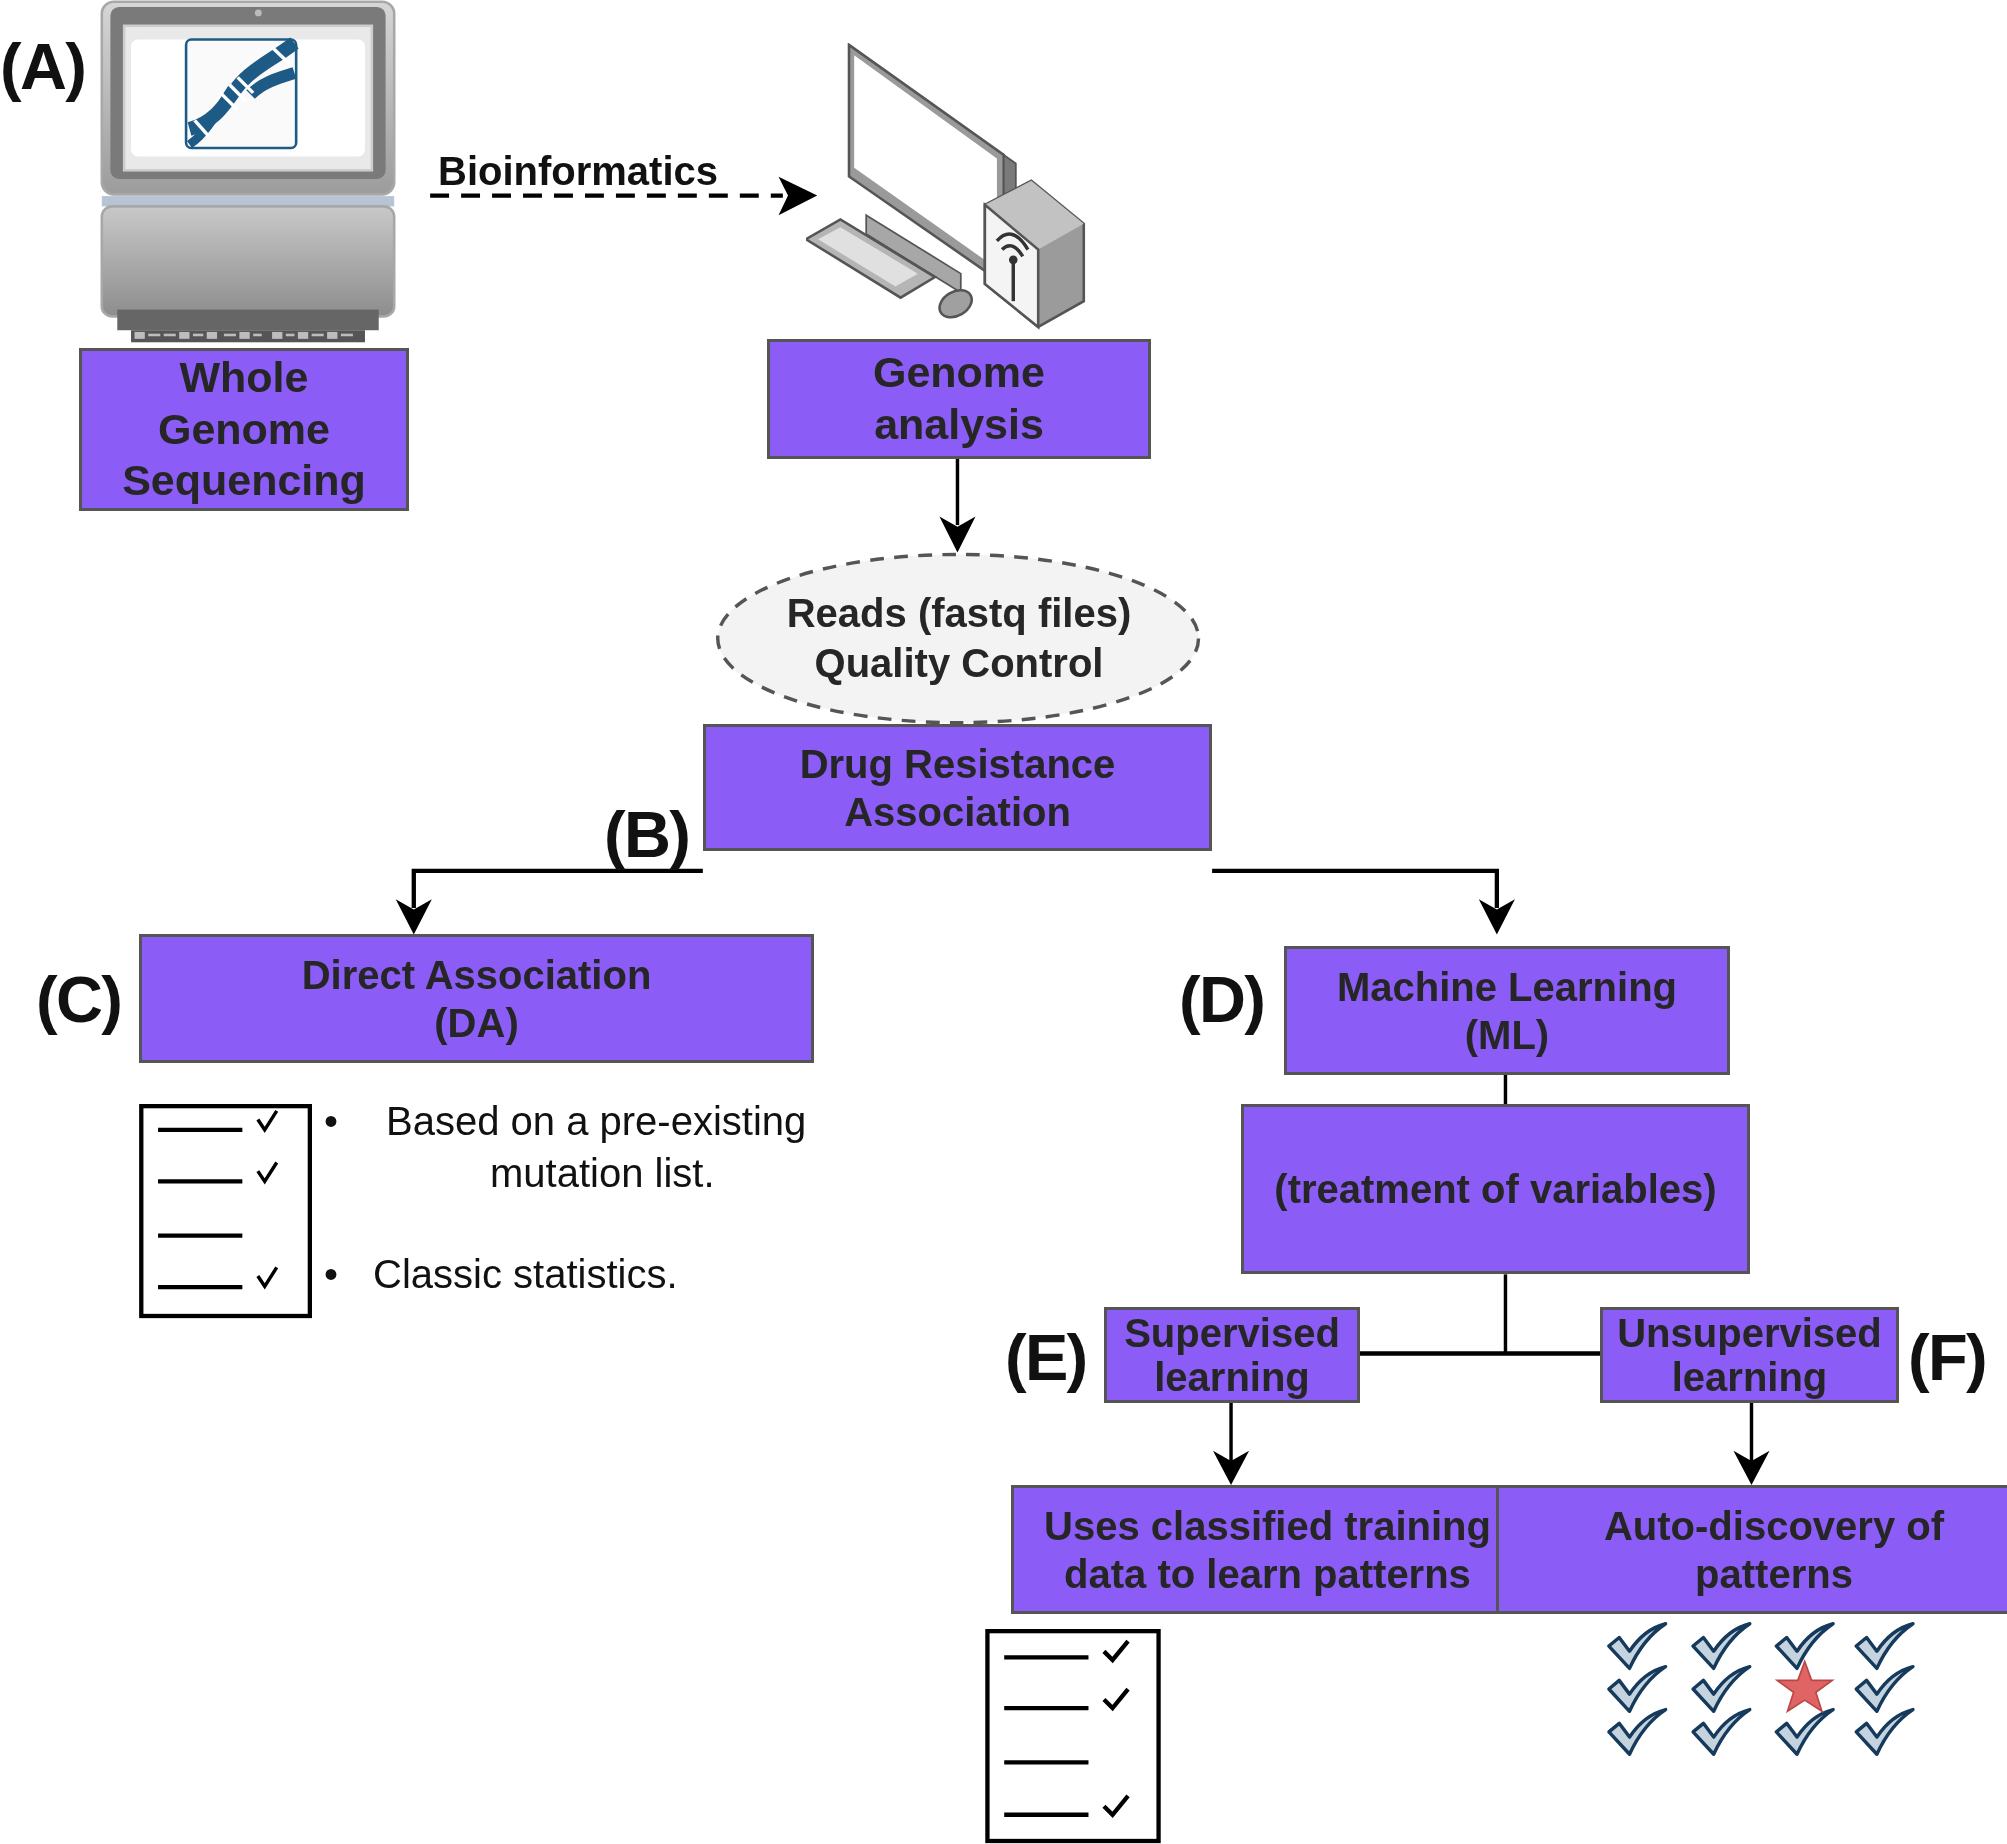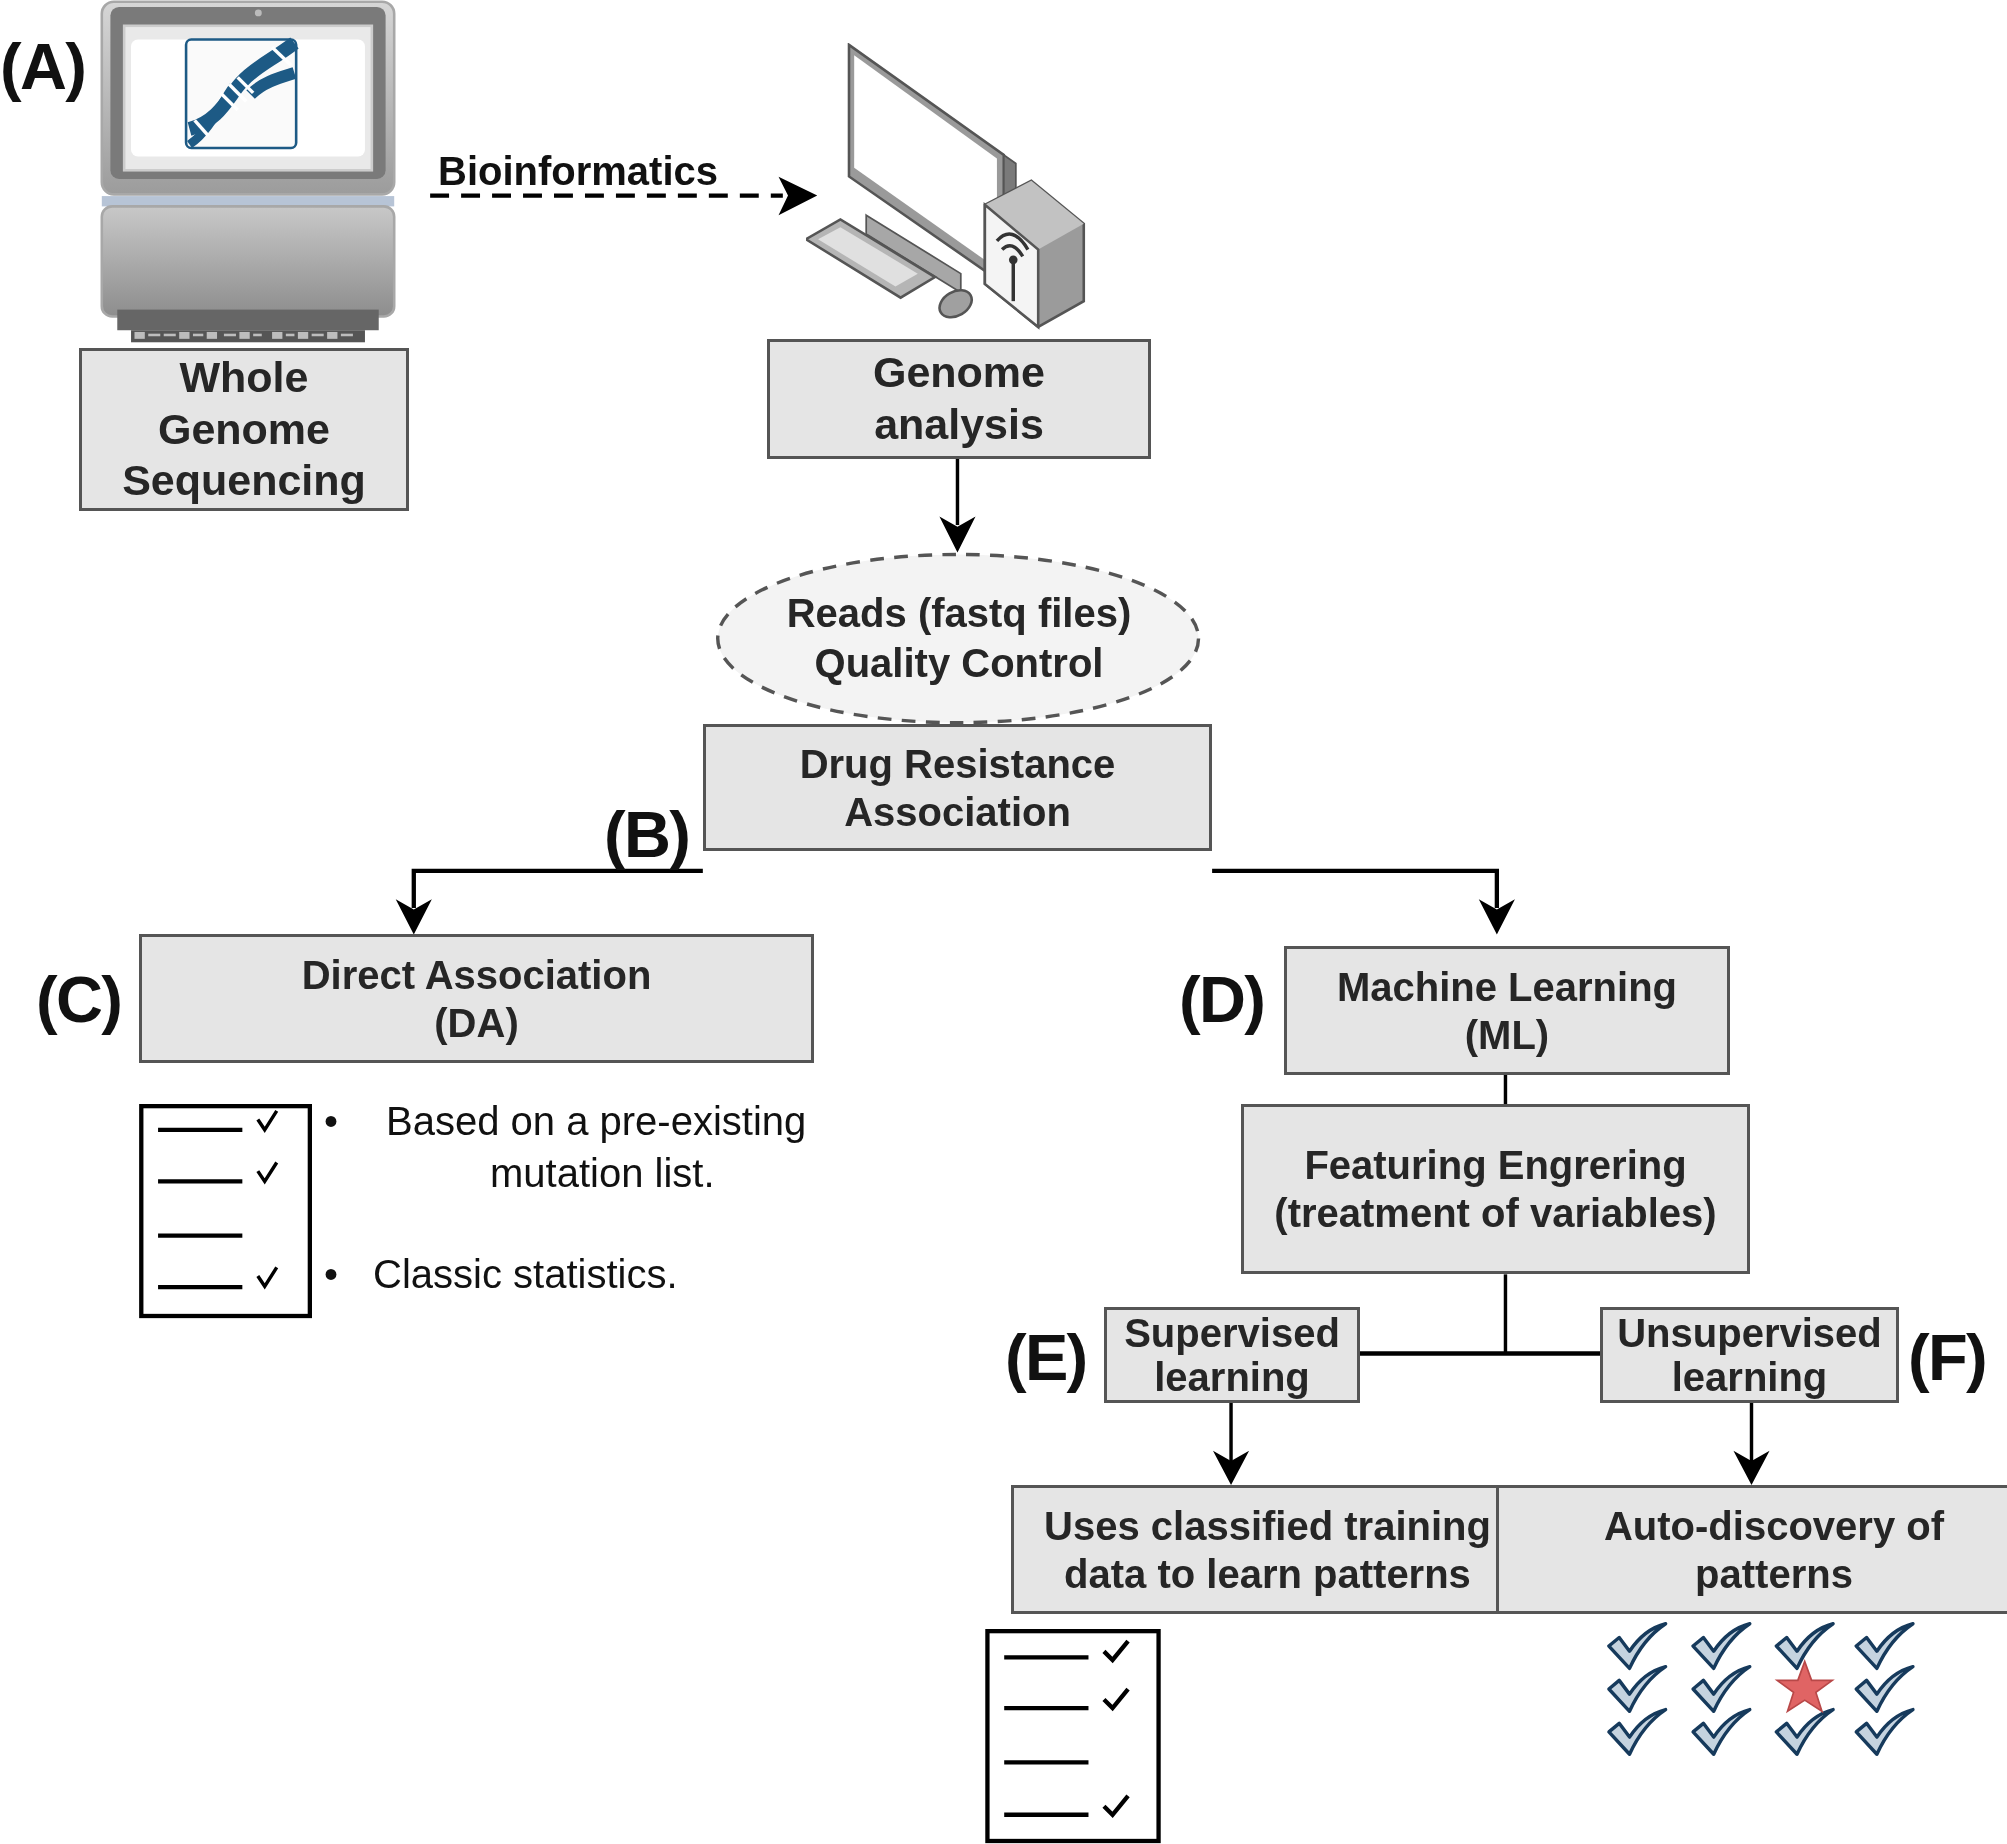--- a/index.html
+++ b/index.html
@@ -1,19 +1,19 @@
 <!DOCTYPE html>
 <html style="font-size:13.8px"><head>
 <meta charset="utf-8">
 <style>
   html, body { margin: 0; padding: 0; background: #ffffff; }
   body { width: 2007px; height: 1845px; position: relative; overflow: hidden;
          font-family: "Liberation Sans", sans-serif; color: #222; }
   .abs { position: absolute; }
-  .box { position: absolute; box-sizing: border-box; background: #e5e5e5;
+  .box { position: absolute; box-sizing: border-box; background: #8b5cf6;
          border: 3.4px solid #555; display: flex; flex-direction: column;
          align-items: center; justify-content: center; text-align: center;
          font-weight: bold; color: #262626; line-height: 1.2; }
   .box span { display: block; }
   .lbl { position: absolute; font-weight: bold; color: #111; font-size: 65px;
          line-height: 1; letter-spacing: -1.7px; }
   .plain { position: absolute; color: #111; font-size: 40px; line-height: 1; white-space: nowrap; }
   svg.overlay { position: absolute; left: 0; top: 0; }
 </style>
 </head>
@@ -186,21 +186,20 @@
 <div class="plain" style="left:490px;top:1153px;">mutation list.</div>
 <div class="plain" style="left:324px;top:1254px;">•</div>
 <div class="plain" style="left:373px;top:1254px;">Classic statistics.</div>
 
 <div class="box" style="left:1284px;top:934px;width:446px;height:129px;font-size:40px;margin-top:12px;">
   <span>Machine Learning</span>
   <span>(ML)</span>
 </div>
 
 <div class="box" style="left:1241px;top:1104px;width:509px;height:170px;font-size:40px;">
-  <span>Featuring Engrering</span>
   <span>(treatment of variables)</span>
 </div>
 
 <div class="box" style="left:1104px;top:1307px;width:256px;height:96px;font-size:40px;line-height:1.1;">
   <span>Supervised</span>
   <span>learning</span>
 </div>
 
 <div class="box" style="left:1600px;top:1307px;width:299px;height:96px;font-size:40px;line-height:1.1;">
   <span>Unsupervised</span>

